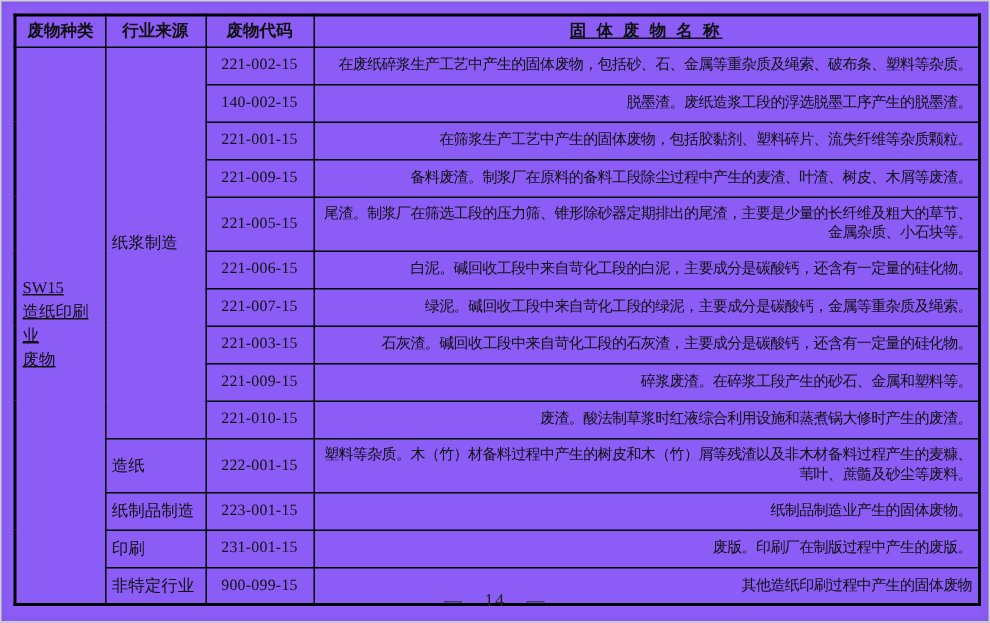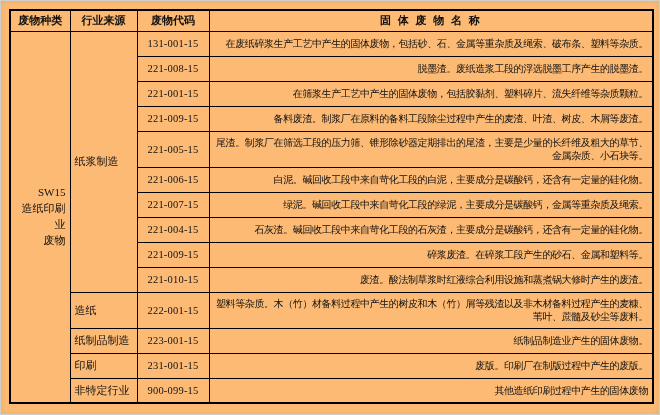--- a/index.html
+++ b/index.html
@@ -12,21 +12,21 @@
     color: #111;
     overflow: hidden;
   }
   .page {
     position: relative;
     width: 660px;
     height: 415px;
     box-sizing: border-box;
     border: 1px solid #cfcfcc;
     box-shadow: inset 0 0 6px rgba(0,0,0,0.08);
-    background: #fdba74;
+    background: #8b5cf6;
   }
   table.waste-table {
     position: absolute;
     left: 8px;
     top: 8px;
     width: 645px;
     border-collapse: collapse;
     table-layout: fixed;
     border: 2px solid #000;
   }
@@ -43,30 +43,31 @@
   col.c-name     { width: auto; }
 
   tr.header-row { height: 21px; }
   tr.header-row th {
     font-size: 11px;
     font-weight: bold;
     text-align: center;
     padding: 1px 2px;
     white-space: nowrap;
   }
-  th.name-header { letter-spacing: 2px; }
+  th.name-header { letter-spacing: 2px; text-decoration: underline; }
 
   tr.body-row { height: 25px; }
   tr.body-row.tall { height: 36px; }
 
   td.category-cell {
-    text-align: right;
+    text-align: left;
     font-size: 11px;
     line-height: 1.45;
     padding: 2px 1px;
+    text-decoration: underline;
   }
   td.industry-cell {
     text-align: left;
     font-size: 11px;
     padding: 2px 2px;
   }
   td.code-cell {
     text-align: center;
     font-size: 10.5px;
     white-space: nowrap;
@@ -112,26 +113,26 @@
       <th class="name-header">固 体 废 物 名 称</th>
     </tr>
 
     <tr class="body-row">
       <td class="category-cell" rowspan="14">
         <div>SW15</div>
         <div>造纸印刷业</div>
         <div>废物</div>
       </td>
       <td class="industry-cell" rowspan="10">纸浆制造</td>
-      <td class="code-cell">131-001-15</td>
+      <td class="code-cell">221-002-15</td>
       <td class="name-cell">在废纸碎浆生产工艺中产生的固体废物，包括砂、石、金属等重杂质及绳索、破布条、塑料等杂质。</td>
     </tr>
 
     <tr class="body-row">
-      <td class="code-cell">221-008-15</td>
+      <td class="code-cell">140-002-15</td>
       <td class="name-cell">脱墨渣。废纸造浆工段的浮选脱墨工序产生的脱墨渣。</td>
     </tr>
 
     <tr class="body-row">
       <td class="code-cell">221-001-15</td>
       <td class="name-cell">在筛浆生产工艺中产生的固体废物，包括胶黏剂、塑料碎片、流失纤维等杂质颗粒。</td>
     </tr>
 
     <tr class="body-row">
       <td class="code-cell">221-009-15</td>
@@ -147,21 +148,21 @@
       <td class="code-cell">221-006-15</td>
       <td class="name-cell">白泥。碱回收工段中来自苛化工段的白泥，主要成分是碳酸钙，还含有一定量的硅化物。</td>
     </tr>
 
     <tr class="body-row">
       <td class="code-cell">221-007-15</td>
       <td class="name-cell">绿泥。碱回收工段中来自苛化工段的绿泥，主要成分是碳酸钙，金属等重杂质及绳索。</td>
     </tr>
 
     <tr class="body-row">
-      <td class="code-cell">221-004-15</td>
+      <td class="code-cell">221-003-15</td>
       <td class="name-cell">石灰渣。碱回收工段中来自苛化工段的石灰渣，主要成分是碳酸钙，还含有一定量的硅化物。</td>
     </tr>
 
     <tr class="body-row">
       <td class="code-cell">221-009-15</td>
       <td class="name-cell">碎浆废渣。在碎浆工段产生的砂石、金属和塑料等。</td>
     </tr>
 
     <tr class="body-row">
       <td class="code-cell">221-010-15</td>
@@ -188,13 +189,14 @@
 
     <tr class="body-row">
       <td class="industry-cell">非特定行业</td>
       <td class="code-cell">900-099-15</td>
       <td class="name-cell">其他造纸印刷过程中产生的固体废物</td>
     </tr>
 
   </tbody>
     </table>
 
+  <div class="footer">— 14 —</div>
 </div>
 
 </body></html>

